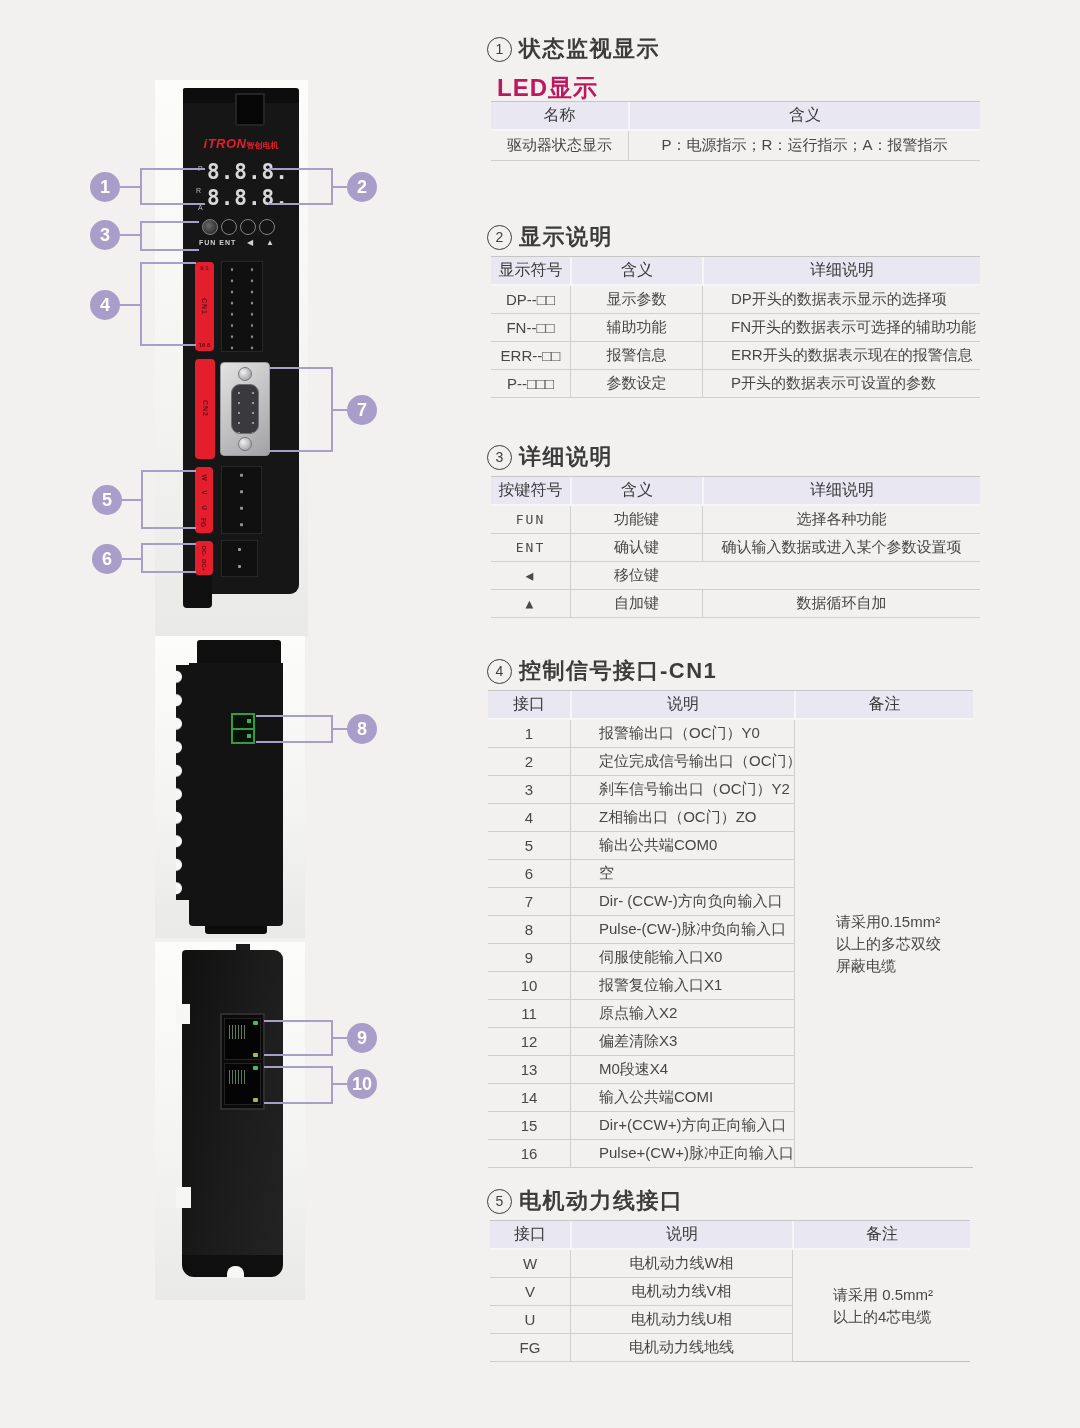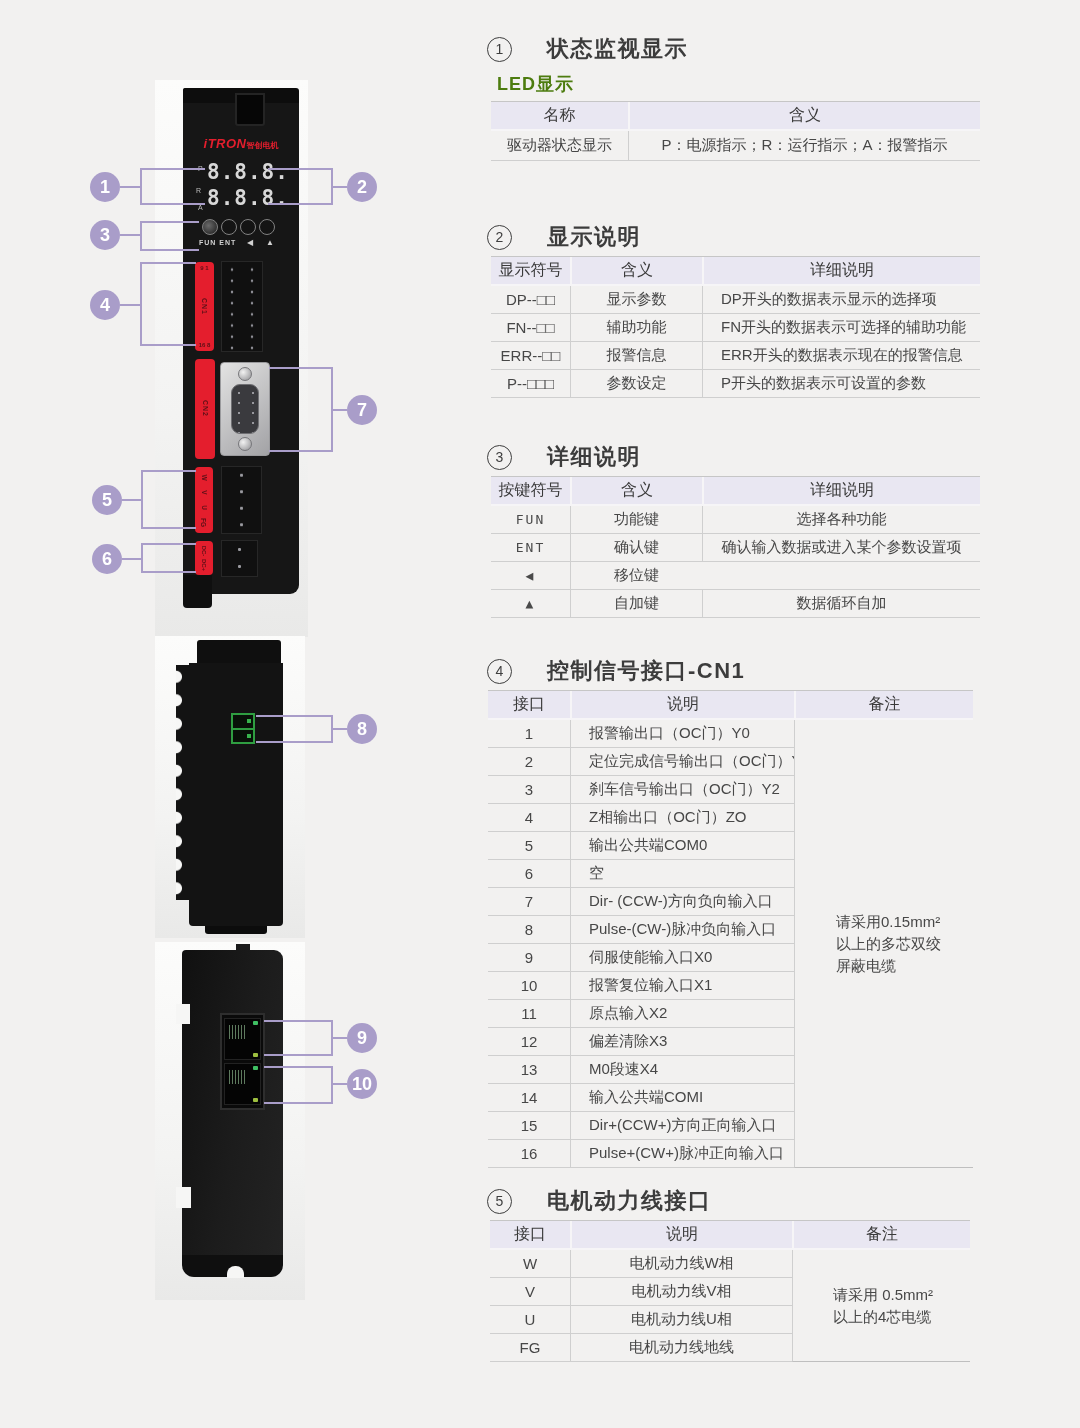--- a/index.html
+++ b/index.html
@@ -2,33 +2,33 @@
 <html><head>
 <meta charset="utf-8">
 <style>
   html,body{margin:0;padding:0;}
   body{width:1080px;height:1428px;background:#f2f1f0;font-family:"Liberation Sans","DejaVu Sans",sans-serif;color:#424242;position:relative;overflow:hidden;}
   .abs{position:absolute;}
 
   
   .sec-title{position:absolute;display:flex;align-items:center;gap:7px;}
   .circ-num{width:23px;height:23px;border:1.7px solid #3e3e3e;border-radius:50%;display:inline-flex;align-items:center;justify-content:center;font-size:14px;color:#3e3e3e;flex:none;}
-  .sec-title-text{font-size:22px;font-weight:600;color:#3c3c3c;letter-spacing:1.5px;margin-left:28px;}
-  .subtitle{position:absolute;font-size:18px;font-weight:600;color:#4d7c0f;letter-spacing:1px;}
+  .sec-title-text{font-size:22px;font-weight:600;color:#3c3c3c;letter-spacing:1.5px;}
+  .subtitle{position:absolute;font-size:24px;font-weight:600;color:#be185d;letter-spacing:1px;}
 
   
   .tbl{position:absolute;font-size:15px;color:#474747;}
   .thead{display:flex;background:#e9e7f2;height:27px;border-top:1px solid #c6c6c6;border-bottom:2px solid #f6f5f7;}
   .thead .hcell{display:flex;align-items:center;justify-content:center;font-size:16px;color:#3a3a3a;box-sizing:border-box;}
   .thead .hcell + .hcell{border-left:2px solid #f6f5f7;}
   .trow{display:flex;height:27px;border-bottom:1px solid #cfcfcf;}
   .tbl[data-name="led-table"] .trow{height:29px;}
   .tcell{display:flex;align-items:center;justify-content:center;box-sizing:border-box;overflow:hidden;white-space:nowrap;}
   .tcell + .tcell{border-left:1px solid #cfcfcf;}
-  .tcell.left{justify-content:flex-start;padding-left:18px;}
+  .tcell.left{justify-content:flex-start;padding-left:28px;}
   .keycap{font-family:"DejaVu Sans Mono",monospace;font-size:13px;letter-spacing:2px;color:#4a4a4a;}
   .body-wrap{display:flex;}
   .remark-cell{box-sizing:border-box;border-left:1px solid #cfcfcf;border-bottom:1px solid #bfbfbf;display:flex;flex-direction:column;justify-content:center;line-height:22px;font-size:15px;color:#474747;}
 
   
   .photo{position:absolute;background:linear-gradient(180deg,#fcfcfb 0%,#f3f3f2 60%,#e9e9e8 100%);}
   .blk{position:absolute;background:#161616;}
   .redstrip{position:absolute;background:#e41e2d;border-radius:4px;display:flex;flex-direction:column;align-items:center;justify-content:space-between;box-sizing:border-box;padding:3px 0;}
   .striptxt{color:#5d1017;font-weight:bold;}
   .vtxt{writing-mode:vertical-rl;letter-spacing:1px;}

